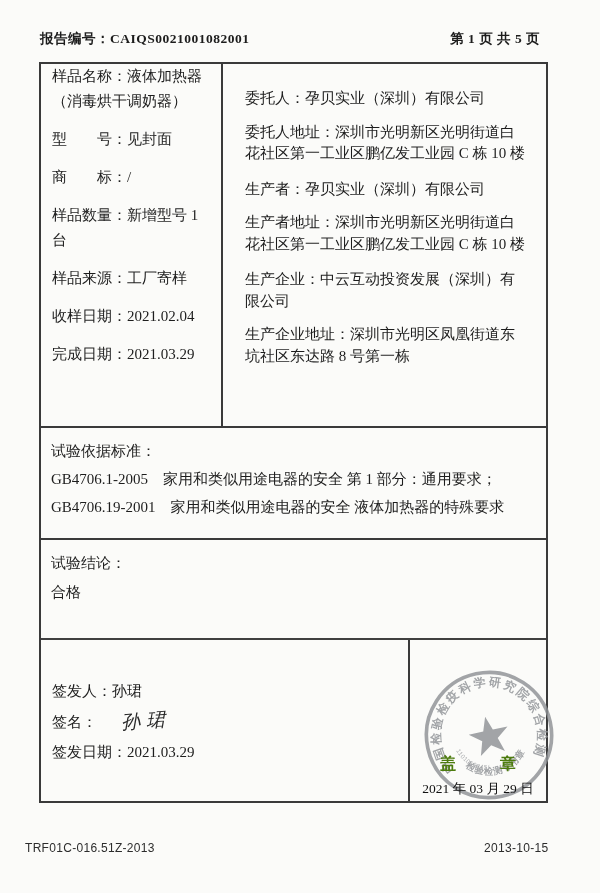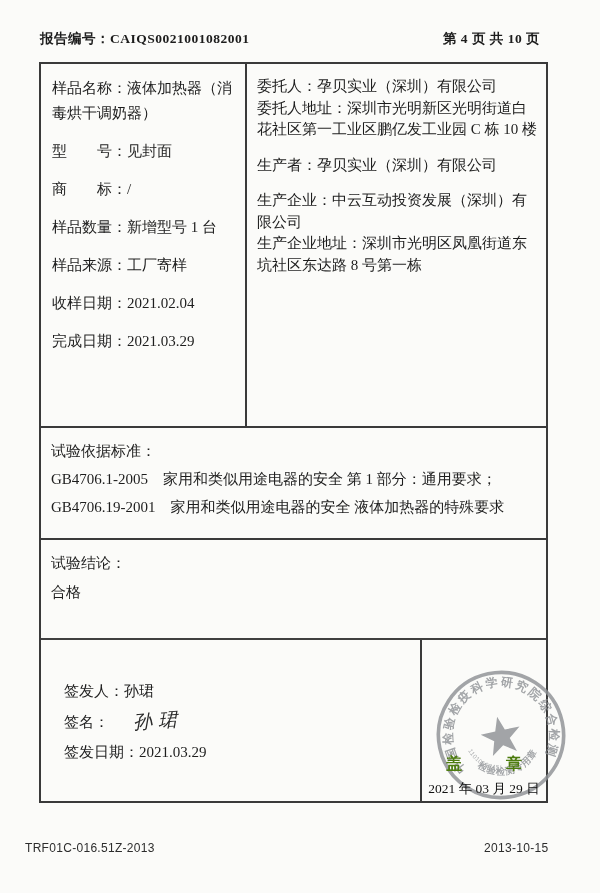--- a/index.html
+++ b/index.html
@@ -14,43 +14,43 @@
   .hdr-left{left:40px;}
   .hdr-right{right:60px;}
 
   .report-table{
     position:absolute;left:39px;top:62px;width:509px;height:741px;
     border:2px solid #3a3a3a;box-sizing:border-box;
     display:flex;flex-direction:column;background:transparent;
   }
   .row-top{display:flex;height:364px;border-bottom:2px solid #3a3a3a;box-sizing:border-box;}
   .cell-sample{
-    width:206px;box-sizing:border-box;border-right:2px solid #3a3a3a;
-    padding:12px 6px 0 11px;font-size:15px;line-height:25px;
+    width:182px;box-sizing:border-box;border-right:2px solid #3a3a3a;
+    padding:0 6px 0 11px;font-size:15px;line-height:25px;
   }
   .cell-sample p{margin:0 0 13px 0;}
   .cell-party{
     flex:1;box-sizing:border-box;padding:12px 6px 0 10px;
     font-size:15px;line-height:21.5px;
   }
-  .cell-party p{margin:0;}
+  .cell-party p{margin:12px;}
   .cell-party p.gap{margin-top:14px;}
 
   .section-standards{
     height:112px;box-sizing:border-box;border-bottom:2px solid #3a3a3a;
     padding:9px 12px 0 10px;font-size:15px;line-height:28px;
   }
   .section-standards p{margin:0;}
   .section-conclusion{
     height:100px;box-sizing:border-box;border-bottom:2px solid #404040;
     padding:9px 12px 0 10px;font-size:15px;line-height:29px;
   }
   .section-conclusion p{margin:0;}
 
-  .row-sign{flex:1;display:flex;padding-left:12px;}
+  .row-sign{flex:1;display:flex;}
   .cell-sign{
     width:369px;box-sizing:border-box;border-right:2px solid #3a3a3a;
     padding:42px 0 0 11px;font-size:15px;
   }
   .cell-sign p{margin:0 0 12px 0;line-height:18px;}
   .script-sig{
     display:inline-block;font-size:19px;font-style:italic;
     transform:rotate(-4deg);margin-left:24px;letter-spacing:6px;color:#2a2a2a;
   }
   .cell-stamp{flex:1;position:relative;box-sizing:border-box;}
@@ -65,38 +65,39 @@
   }
 
   .ftr{position:absolute;top:841px;font-size:12px;font-family:"Liberation Sans","DejaVu Sans",sans-serif;color:#2c2c2c;letter-spacing:0.3px;}
   .ftr-left{left:25px;}
   .ftr-right{left:484px;}
 </style>
 </head>
 <body>
 
 <div class="hdr hdr-left">报告编号：CAIQS0021001082001</div>
-<div class="hdr hdr-right">第 4 页  共 10 页</div>
+<div class="hdr hdr-right">第 1 页  共 5 页</div>
 
 <div class="report-table">
 
   <div class="row-top">
     <div class="cell-sample">
       <p>样品名称：液体加热器（消毒烘干调奶器）</p>
       <p>型　　号：见封面</p>
       <p>商　　标：/</p>
       <p>样品数量：新增型号 1 台</p>
       <p>样品来源：工厂寄样</p>
       <p>收样日期：2021.02.04</p>
       <p>完成日期：2021.03.29</p>
     </div>
     <div class="cell-party">
       <p>委托人：孕贝实业（深圳）有限公司</p>
       <p>委托人地址：深圳市光明新区光明街道白花社区第一工业区鹏亿发工业园 C 栋 10 楼</p>
       <p class="gap">生产者：孕贝实业（深圳）有限公司</p>
+      <p>生产者地址：深圳市光明新区光明街道白花社区第一工业区鹏亿发工业园 C 栋 10 楼</p>
       <p class="gap">生产企业：中云互动投资发展（深圳）有限公司</p>
       <p>生产企业地址：深圳市光明区凤凰街道东坑社区东达路 8 号第一栋</p>
     </div>
   </div>
 
   <div class="section-standards">
     <p>试验依据标准：</p>
     <p>GB4706.1-2005　家用和类似用途电器的安全 第 1 部分：通用要求；</p>
     <p>GB4706.19-2001　家用和类似用途电器的安全 液体加热器的特殊要求</p>
   </div>

